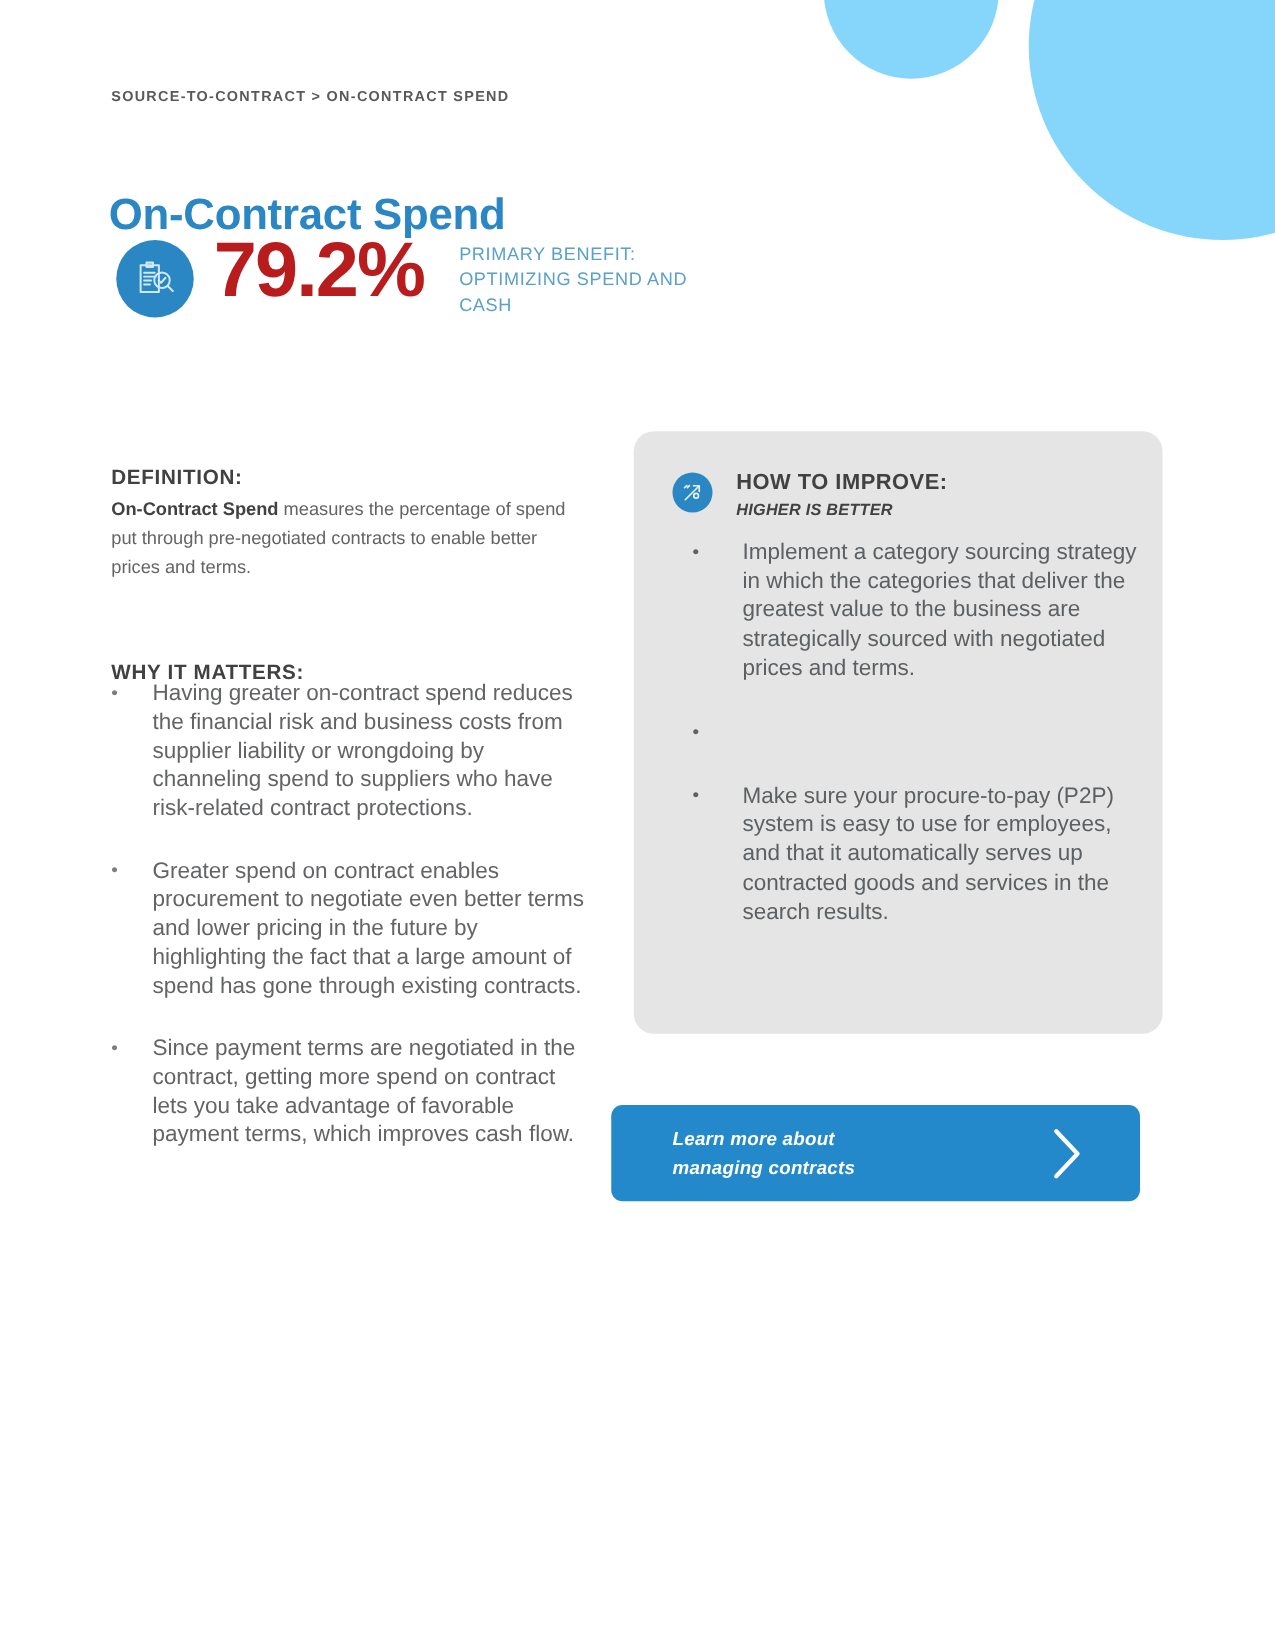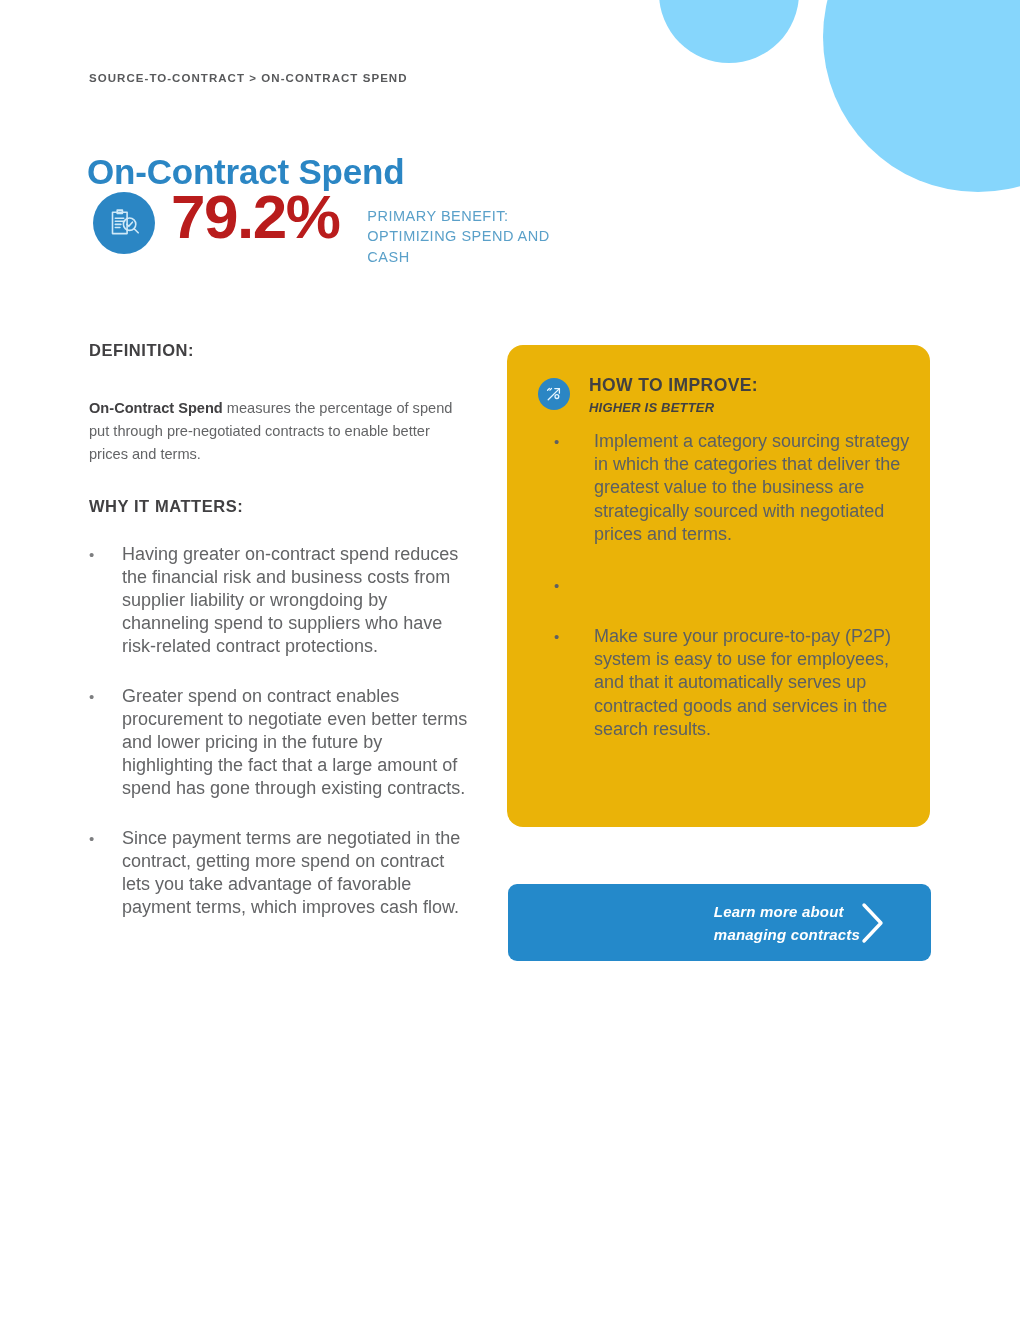--- a/index.html
+++ b/index.html
@@ -90,34 +90,35 @@
     line-height: 62px;
     font-weight: 700;
     color: #b91c1c;
     letter-spacing: -1.5px;
     margin-left: 16px;
     margin-top: -4px;
     white-space: nowrap;
   }
   #primary-benefit {
     margin-left: 28px;
-    margin-top: 16px;
+    margin-top: 4px;
     font-size: 14.5px;
     line-height: 20.3px;
     letter-spacing: 0.5px;
     color: #5aa0c9;
     max-width: 185px;
   }
 
   
   .section-heading {
     font-size: 16.5px;
     font-weight: 700;
     color: #414042;
     letter-spacing: 0.55px;
+    margin-top: 32px;
   }
   #definition-heading {
     position: absolute;
     left: 89px;
     top: 341px;
   }
   #definition-body {
     position: absolute;
     left: 89px;
     top: 382px;
@@ -158,21 +159,21 @@
     color: #636466;
   }
 
   
   #improve-panel {
     position: absolute;
     left: 507px;
     top: 345px;
     width: 423px;
     height: 482px;
-    background: #eab308;
+    background: #e5e5e5;
     border-radius: 16px;
   }
   #improve-header {
     position: absolute;
     left: 31px;
     top: 29px;
     display: flex;
     align-items: flex-start;
   }
   #improve-icon-badge {
@@ -219,29 +220,29 @@
     line-height: 23.2px;
     color: #5c6063;
   }
   #improve-list .bullet-item {
     margin-bottom: 28px;
   }
 
   
   #cta-button {
     position: absolute;
-    left: 508px;
+    left: 489px;
     top: 884px;
     width: 423px;
     height: 77px;
     background: #2489ca;
     border-radius: 9px;
     display: flex;
     align-items: center;
-    justify-content: flex-end;
+    justify-content: space-between;
     cursor: pointer;
   }
   #cta-label {
     margin-left: 49px;
     color: #ffffff;
     font-size: 15px;
     line-height: 23px;
     font-weight: 700;
     font-style: italic;
     letter-spacing: 0.2px;

